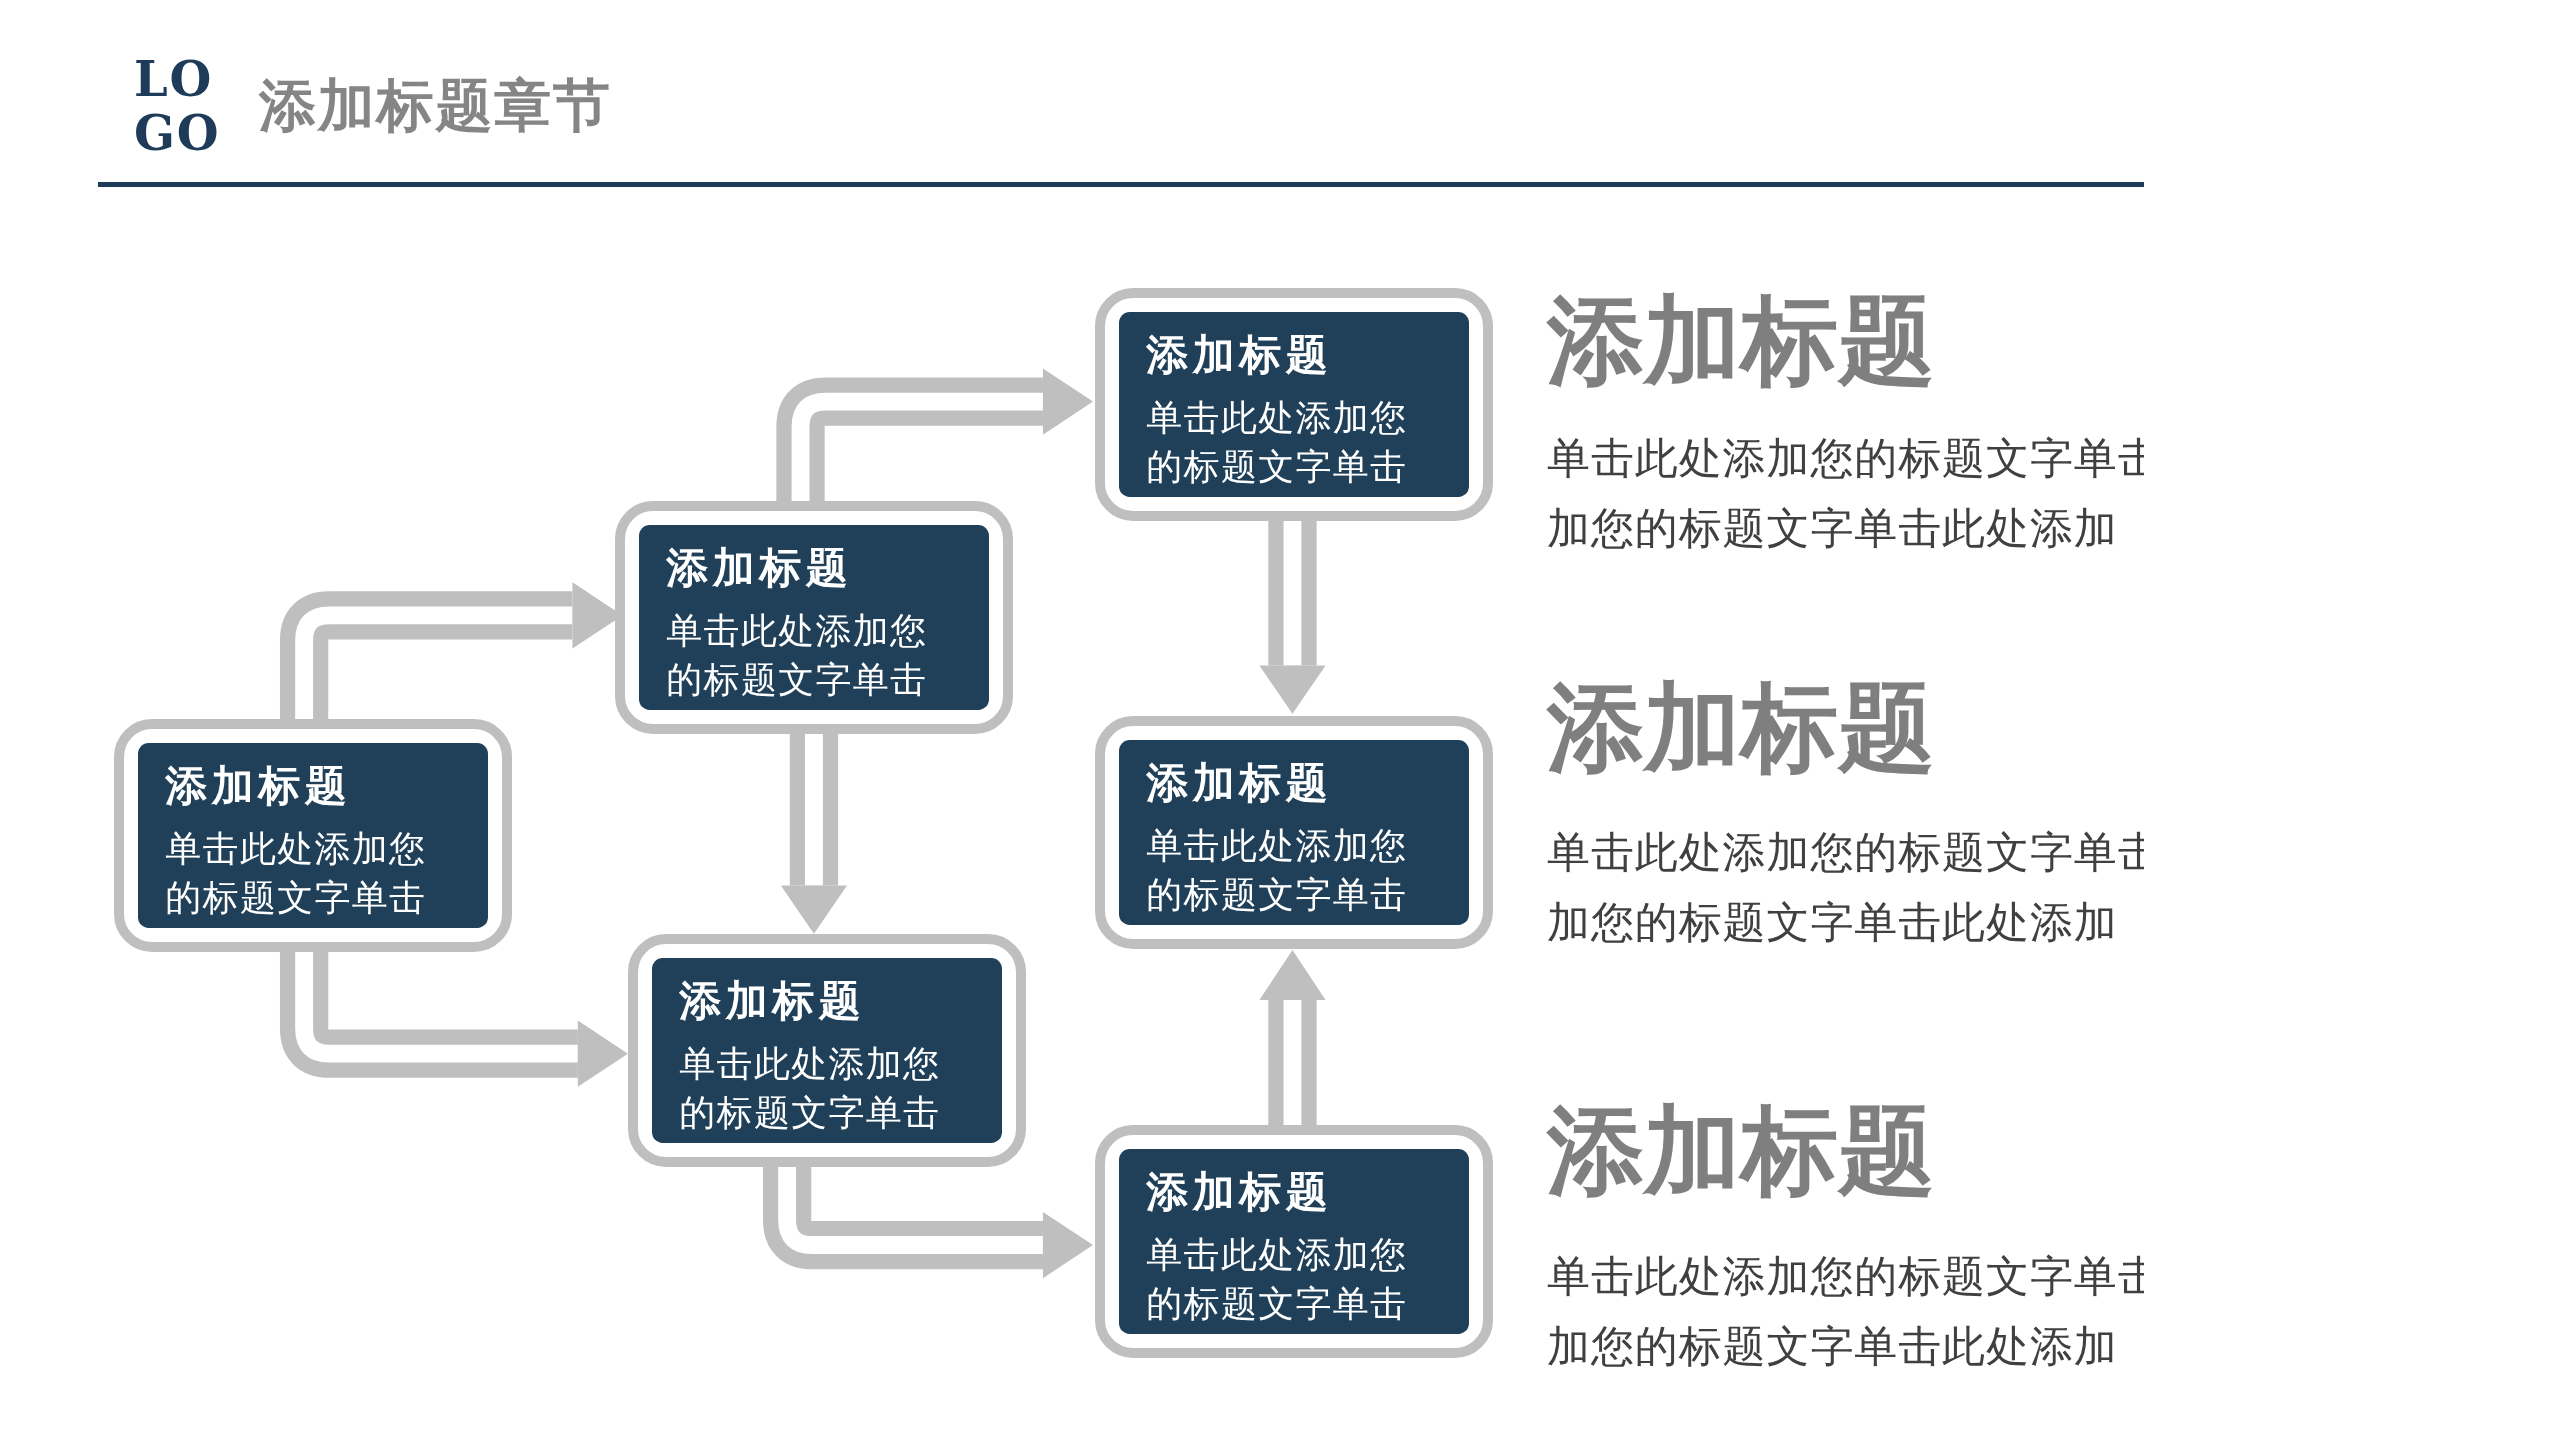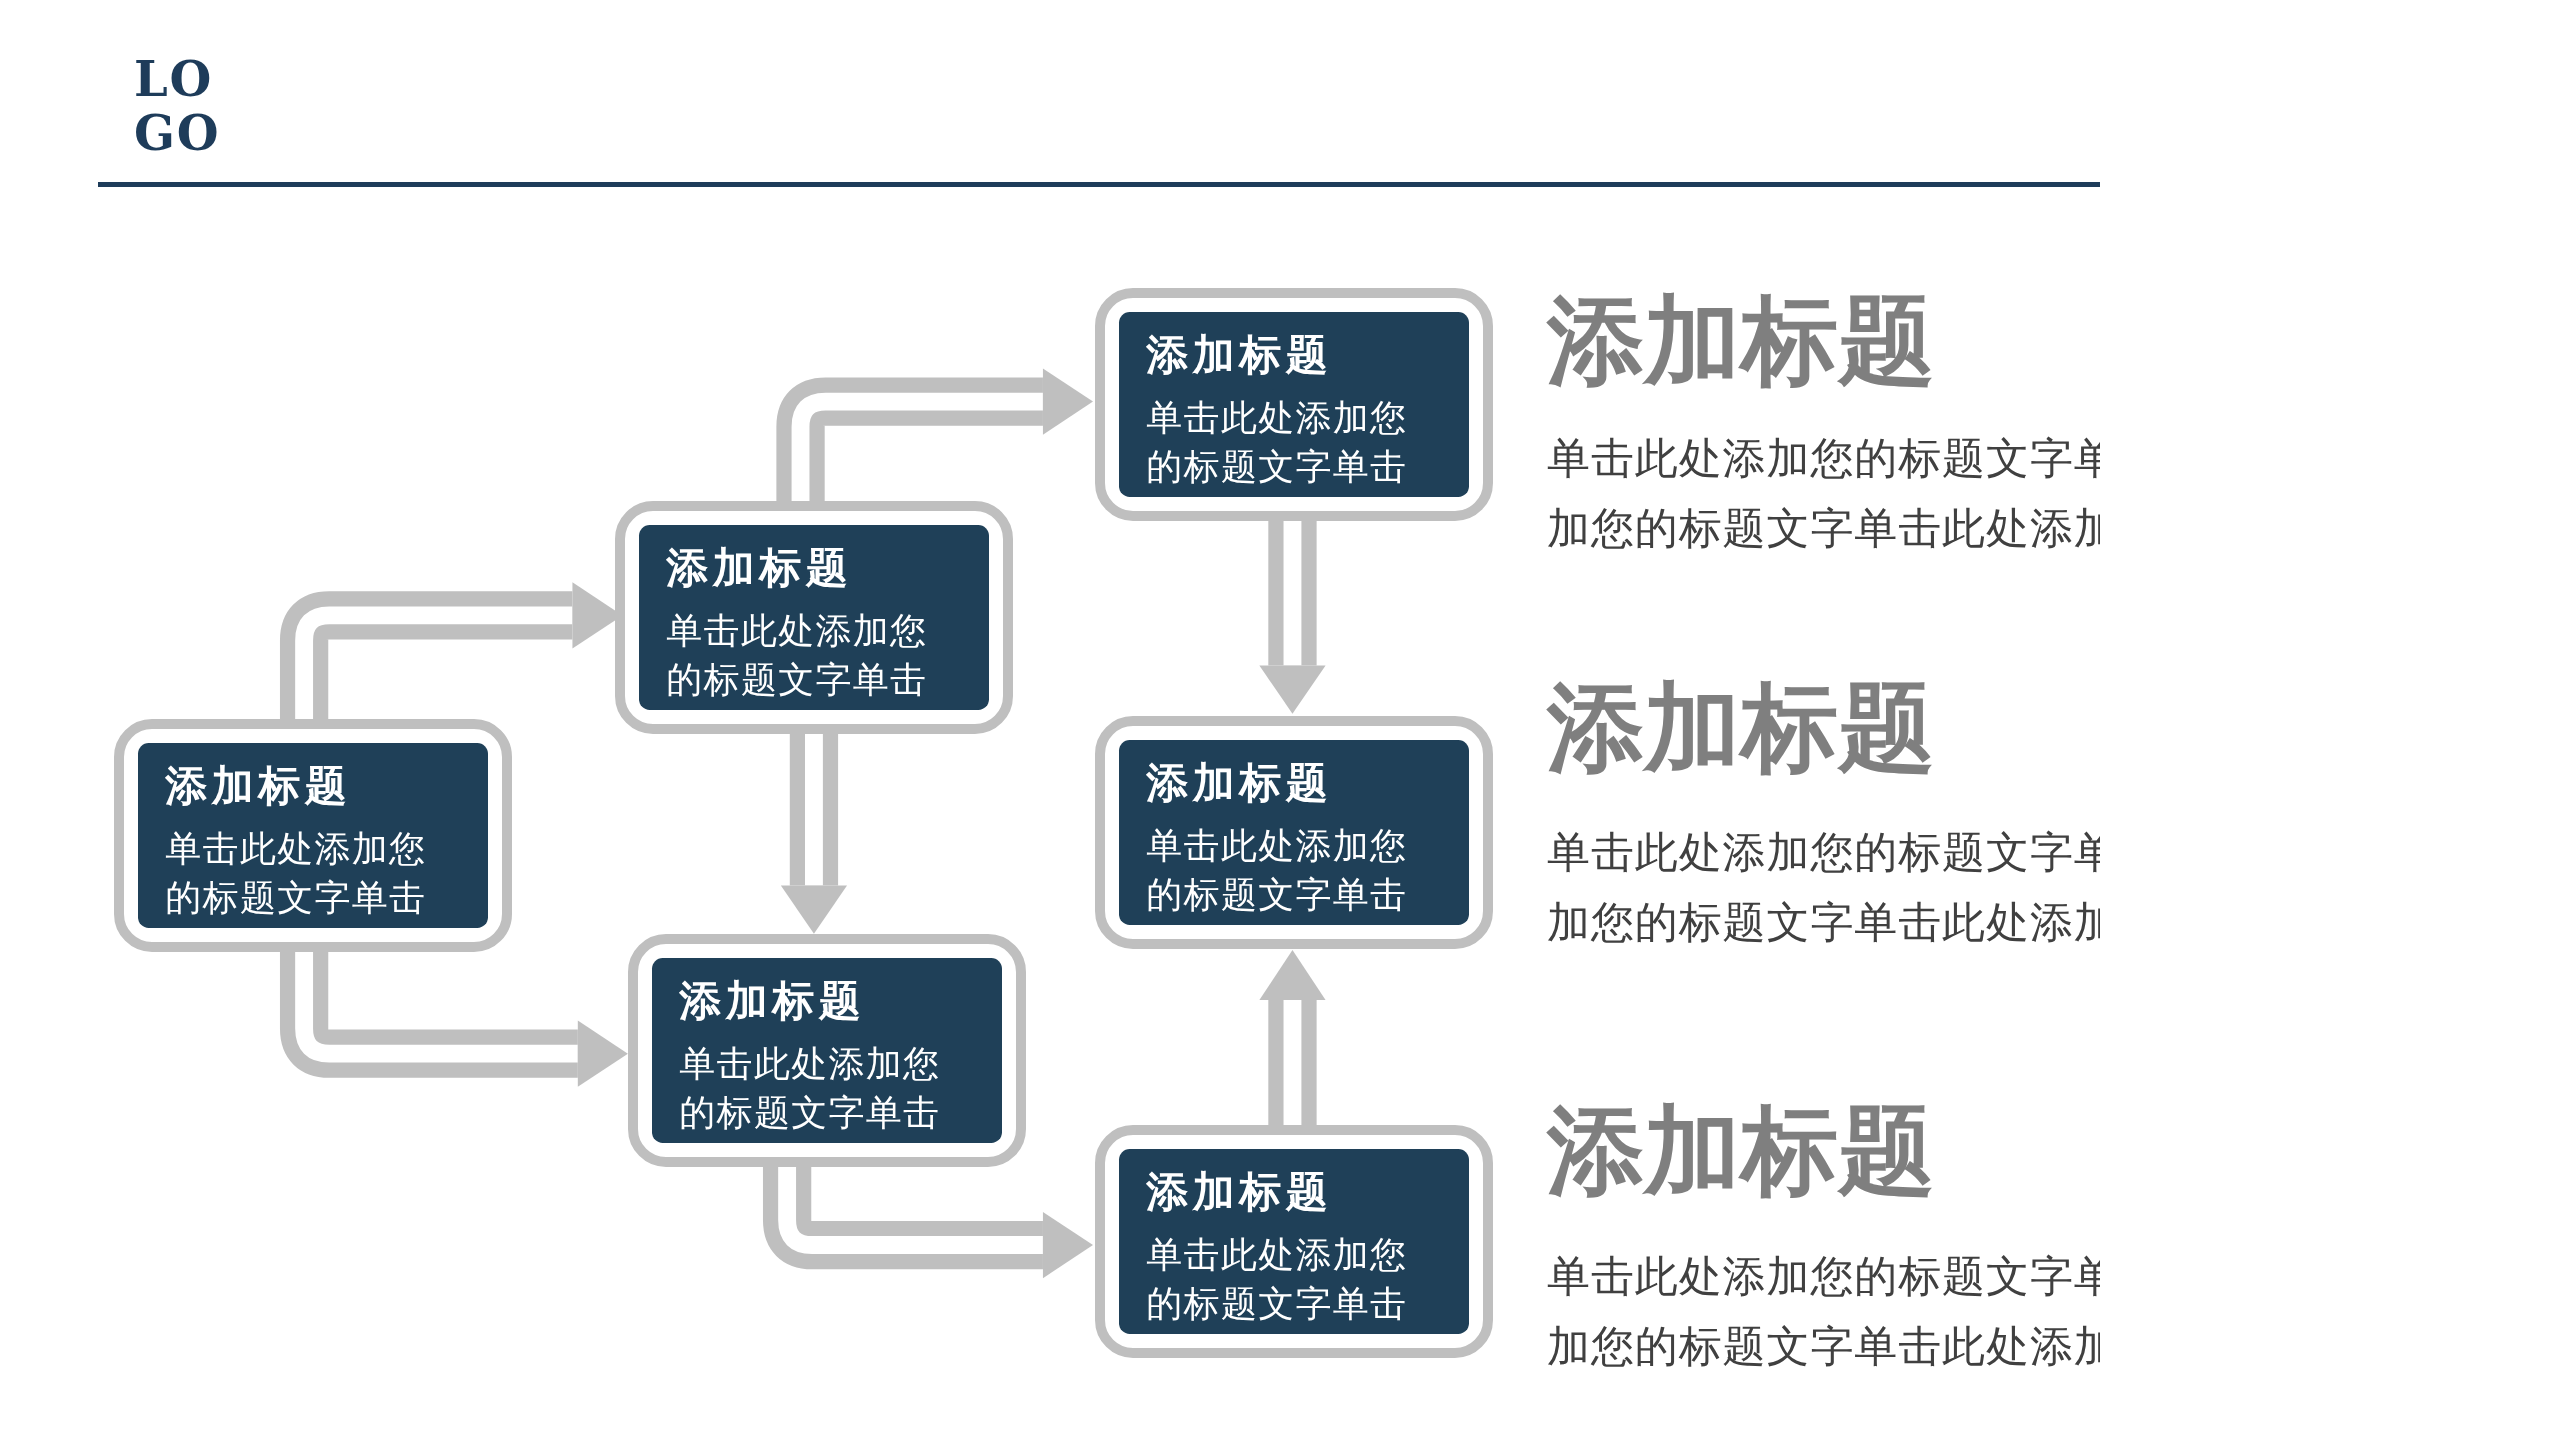--- a/index.html
+++ b/index.html
@@ -2,20 +2,21 @@
 <html style="font-size:14.3px"><head>
 <meta charset="utf-8">
 <style>
   html,body{margin:0;padding:0;background:#ffffff;}
   #slide{
     position:relative;
     width:2100px;height:1449px;
     background:#ffffff;
     overflow:hidden;
     font-family:"Liberation Sans", sans-serif;
+    padding-left:44px;
   }
   
   .logo{
     position:absolute;left:134px;top:52px;
     color:#1e3c5a;
     font-family:"DejaVu Serif", serif;
     font-weight:bold;
     font-size:48px;line-height:54px;letter-spacing:1.8px;
     text-align:left;
   }
@@ -89,20 +90,21 @@
 </style>
 </head>
 <body>
 
 <div id="slide">
 
   <div class="logo">
     <div>LO</div>
     <div>GO</div>
   </div>
+  <div class="slide-title">添加标题章节</div>
   <div class="header-rule"></div>
 
   <svg id="connectors" width="2576" height="1449" viewBox="0 0 2880 1620">
 
     <g>
       <path class="conn-outer" d="M340 816 V716 Q340 688 368 688 H640"></path>
       <path class="conn-inner" d="M340 816 V716 Q340 688 368 688 H640"></path>
       <polygon class="conn-head" points="640,651 640,725 696,688"></polygon>
     </g>
 

